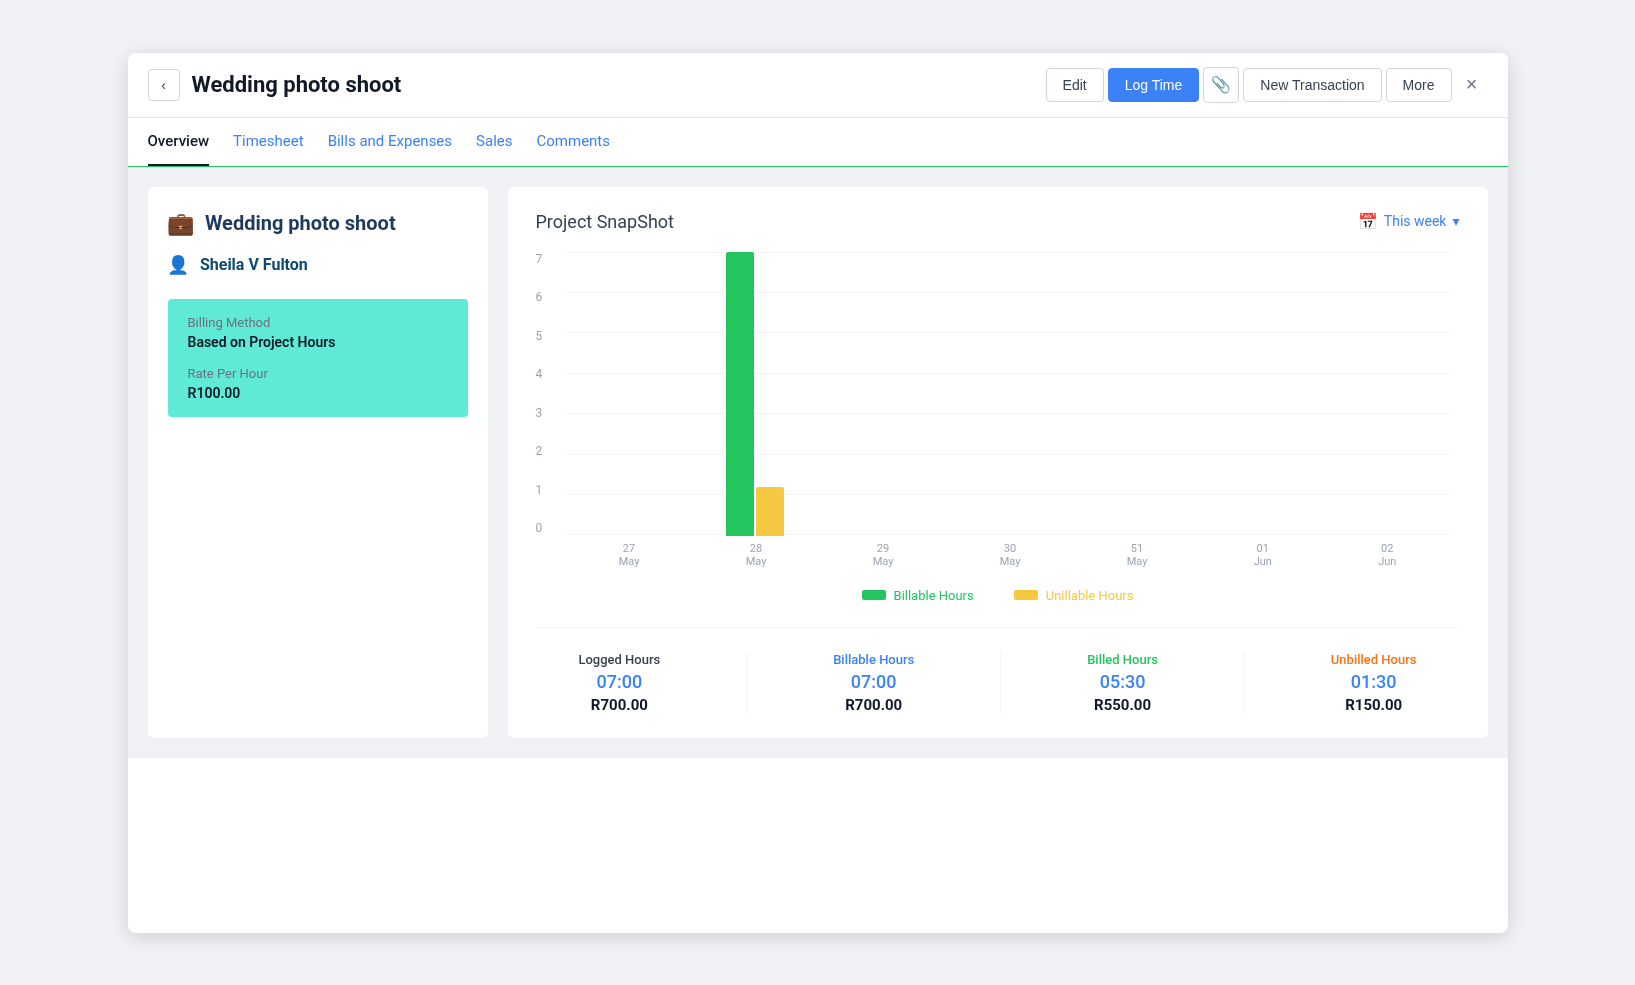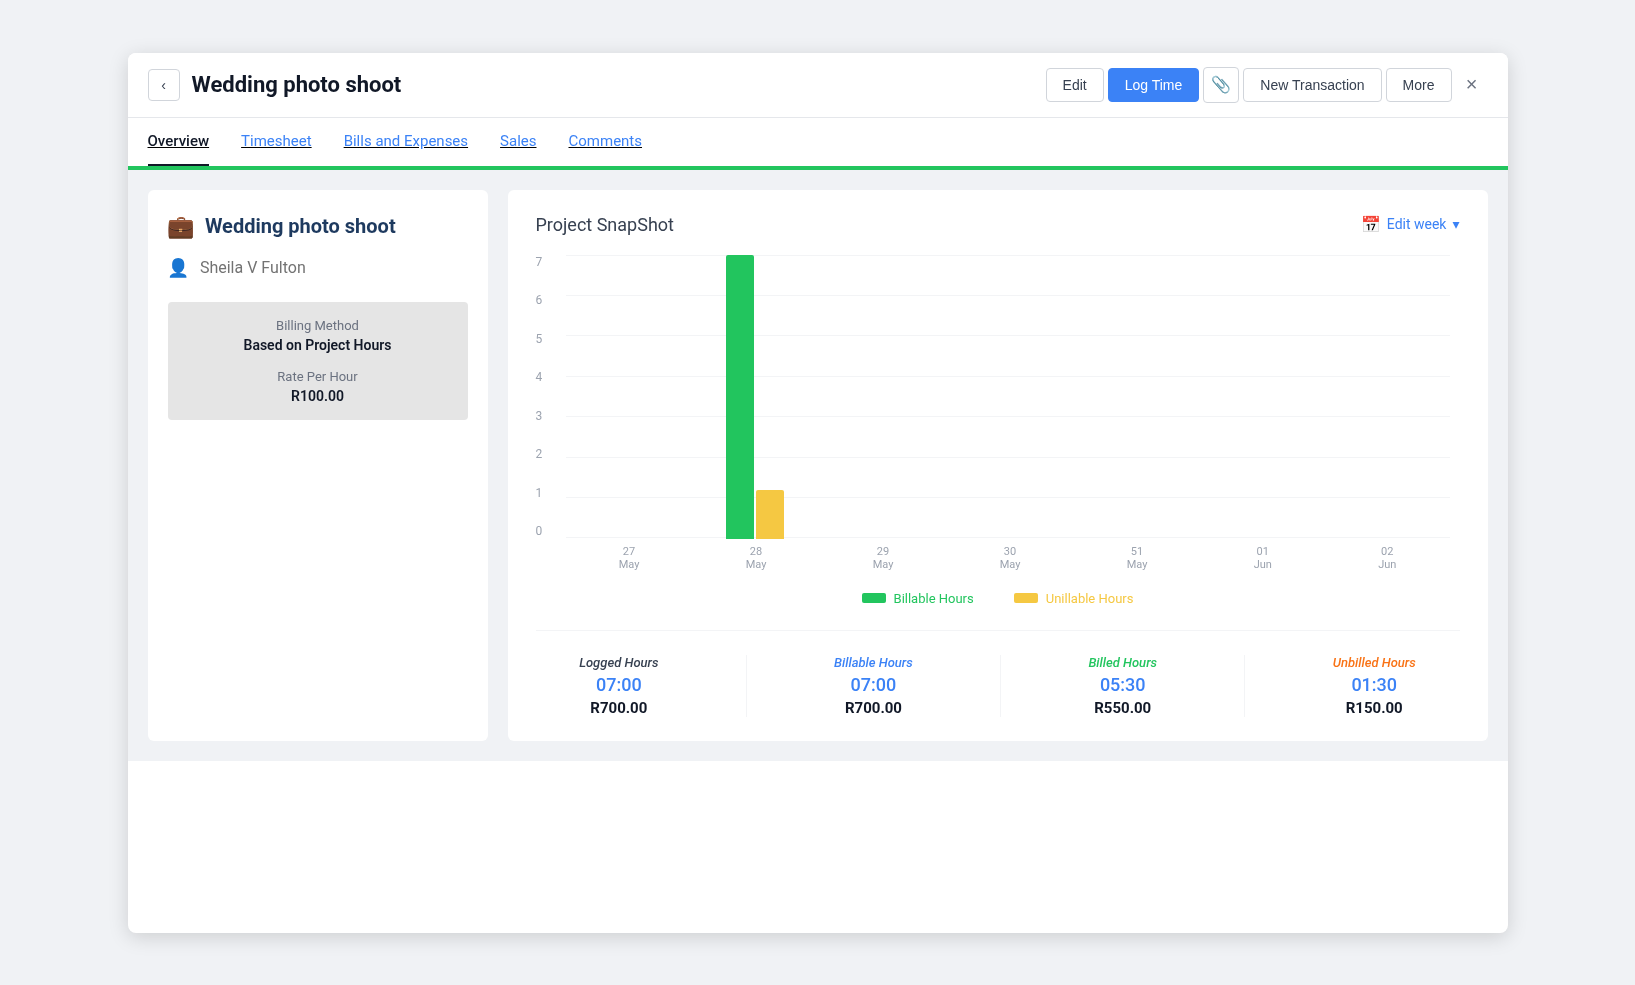--- a/index.html
+++ b/index.html
@@ -75,24 +75,23 @@
       border: none;
       background: none;
       cursor: pointer;
       font-size: 20px;
       color: #6b7280;
       display: flex; align-items: center; justify-content: center;
     }
     .tabs {
       display: flex;
       padding: 0 20px;
-      border-bottom: 4px solid #22c55e;
-      background: #fff;
-      gap: 32px;
-      text-decoration: underline;
+      border-bottom: 1px solid #22c55e;
+      background: #fff;
+      gap: 24px;
     }
     .tab {
       padding: 14px 0;
       font-size: 15px;
       cursor: pointer;
       color: #3b82f6;
       border-bottom: 2px solid transparent;
       text-decoration: none;
     }
     .tab.active {
@@ -133,28 +132,27 @@
       align-items: center;
       gap: 10px;
       margin-bottom: 24px;
     }
     .person-icon {
       color: #1e3a5f;
       font-size: 18px;
     }
     .client-name {
       font-size: 16px;
-      color: #737373;
-      font-weight: 400;
+      color: #0c4a6e;
+      font-weight: 700;
     }
     .info-box {
-      background: #e5e5e5;
+      background: #5eead4;
       border-radius: 4px;
       padding: 16px 20px;
-      text-align: center;
     }
     .info-label {
       font-size: 13px;
       color: #6b7280;
       margin-bottom: 4px;
     }
     .info-value {
       font-size: 14px;
       font-weight: 600;
       color: #111827;
@@ -283,21 +281,20 @@
     .stat-item {
       display: flex;
       flex-direction: column;
       align-items: center;
       gap: 4px;
     }
     .stat-label {
       font-size: 13px;
       color: #374151;
       font-weight: 500;
-      font-style: italic;
     }
     .stat-label-blue { color: #3b82f6; }
     .stat-label-green { color: #22c55e; }
     .stat-label-orange { color: #f97316; }
     .stat-time {
       font-size: 18px;
       font-weight: 500;
     }
     .stat-time-blue { color: #3b82f6; }
     .stat-amount {
@@ -355,21 +352,21 @@
         <div class="info-label">Rate Per Hour</div>
         <div class="info-value">R100.00</div>
       </div>
     </div>
 
     <div class="right-panel">
       <div class="snapshot-header">
         <span class="snapshot-title">Project SnapShot</span>
         <div class="week-filter">
           <span class="calendar-icon">📅</span>
-          <span>Edit week</span>
+          <span>This week</span>
           <span>▾</span>
         </div>
       </div>
 
       <div class="chart-area">
 
         <div class="chart-y-axis">
           <span class="y-label">7</span>
           <span class="y-label">6</span>
           <span class="y-label">5</span>

